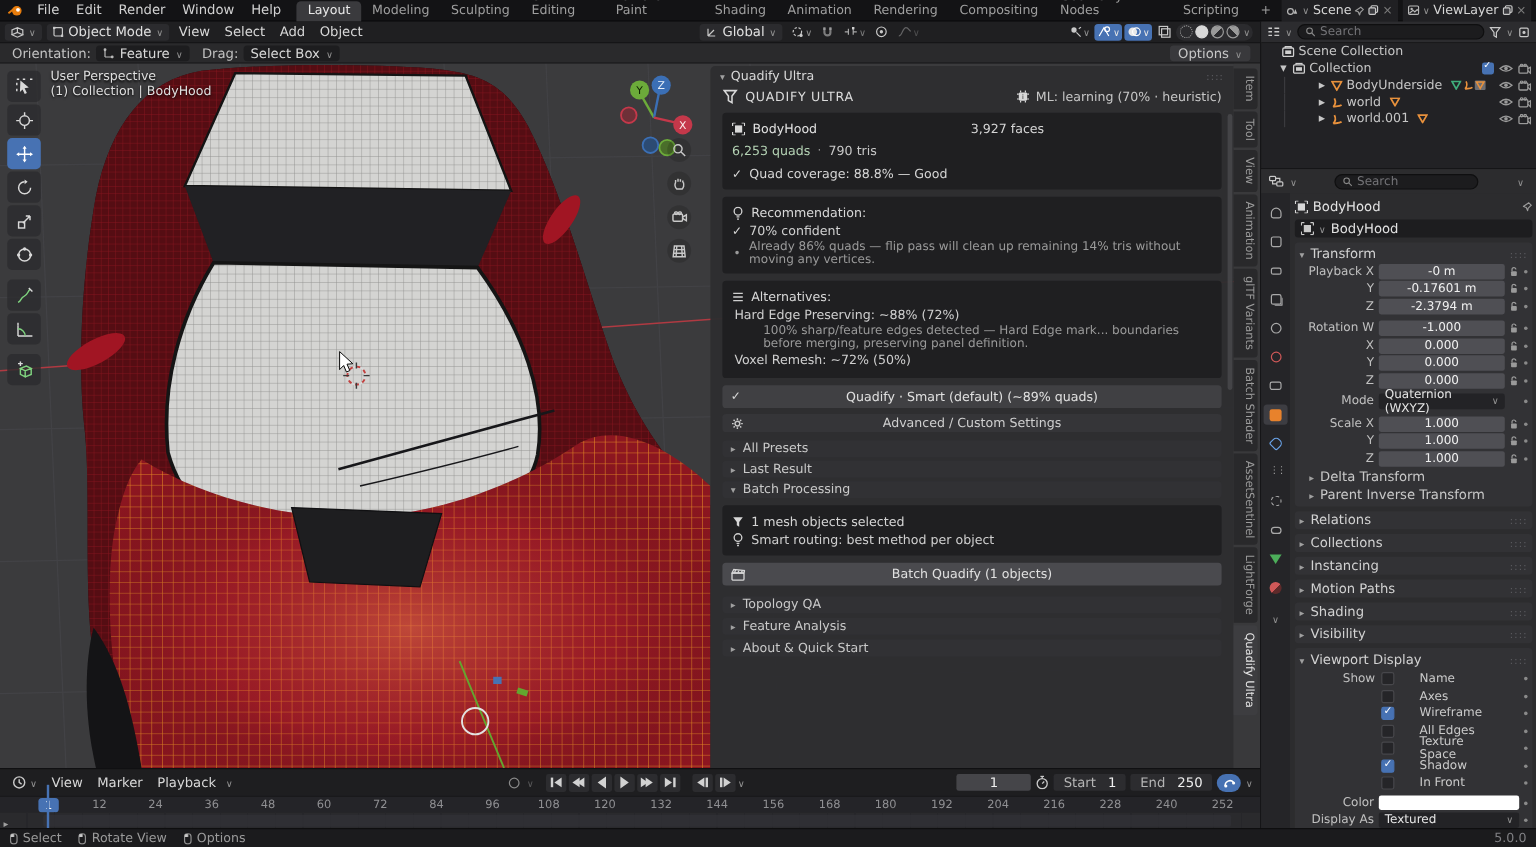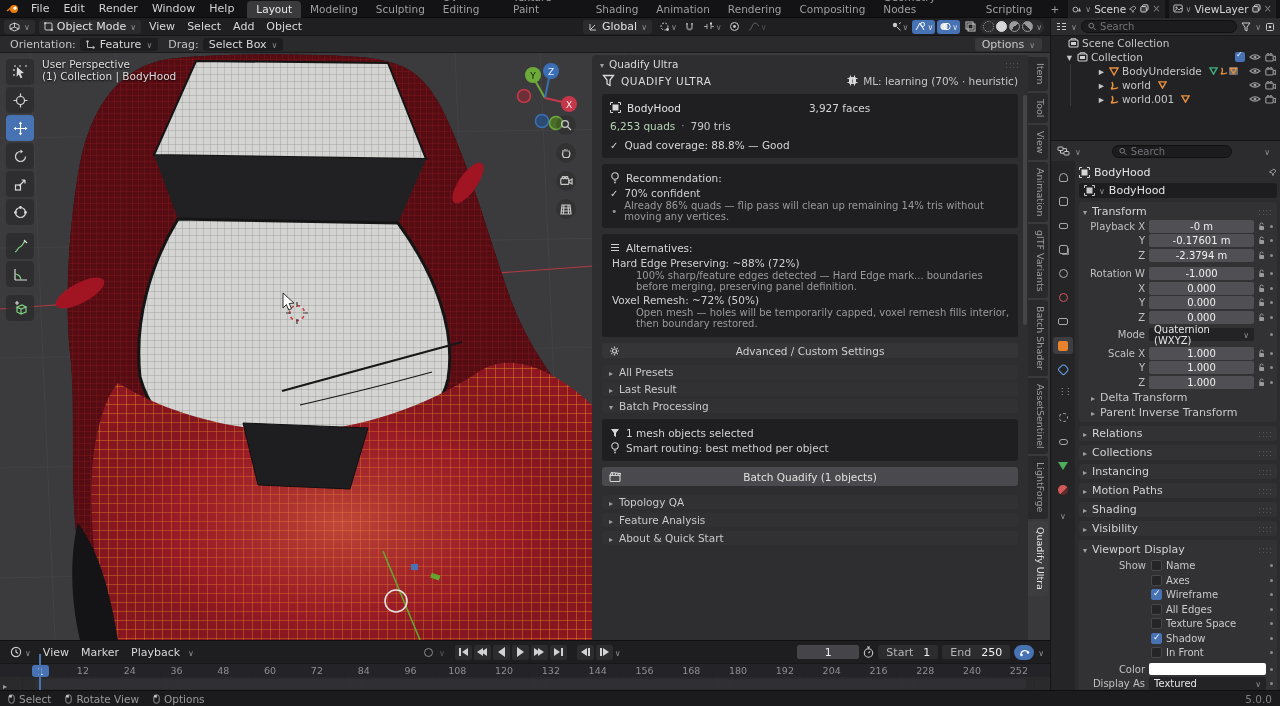--- a/index.html
+++ b/index.html
@@ -125,21 +125,21 @@
   .pname-field { background:#1d1d1f; border-radius:3px; height:15px; display:flex; align-items:center; gap:4px; padding:0 5px; flex:1; color:#e2e2e2; }
   .ppanel { background:#323235; border-radius:3px; margin-top:4px; padding:2px 4px; }
   .ppanel-h { display:flex; align-items:center; gap:5px; height:15px; color:#d2d2d2; }
   .num-row { display:flex; align-items:center; gap:4px; height:14.5px; }
   .num-row .nlabel { width:62px; text-align:right; color:#c0c0c0; flex:none; font-size:10px; }
   .num-field { flex:1; background:#4f4f54; border-radius:2px; height:13px; display:flex; align-items:center; justify-content:center; color:#f0f0f0; font-size:10px; }
   .sel-field { flex:1; background:#232326; border-radius:2px; height:13px; display:flex; align-items:center; padding:0 5px; color:#e6e6e6; font-size:10px; }
   .sel-field .chev-d { margin-left:auto; }
   .lock svg { display:block; }
   .collapse-sub { display:flex; align-items:center; gap:5px; height:15px; color:#c8c8c8; padding-left:8px; }
-  .vd-check-row { display:flex; align-items:center; gap:4px; height:14.5px; padding-left:68px; }
+  .vd-check-row { display:flex; align-items:center; gap:21px; height:14.5px; padding-left:68px; }
   .vd-check-row .dotend { margin-left:auto; }
   .color-swatch { flex:1; height:12px; background:#fff; border-radius:2px; }
 
   
   #timeline { left:0; top:640px; width:1050px; height:50px; background:#1e1e20; border-top:1px solid #101012; }
   #tl-head { height:22px; display:flex; align-items:center; position:relative; }
   #tl-menus { display:flex; align-items:center; gap:2px; margin-left:6px; }
   #tl-play { position:absolute; left:420px; display:flex; align-items:center; gap:2px; }
   .pb-btn { height:15px; min-width:17px; background:#2c2c2f; border-radius:2px; display:flex; align-items:center; justify-content:center; gap:1px; }
   .tri-l { width:0; height:0; border-top:4px solid transparent; border-bottom:4px solid transparent; border-right:6px solid #d2d2d2; }
@@ -611,27 +611,28 @@
               </div>
               <div class="line" style="padding-left:26px;">
                 <span class="muted">100% sharp/feature edges detected — Hard Edge mark... boundaries before merging, preserving panel definition.</span>
               </div>
             </div>
 
             <div>
               <div class="line" style="padding-left:2px;">
                 <span style="color:#cfcfcf;">Voxel Remesh: ~72%   (50%)</span>
               </div>
-              <div class="line" style="padding-left:26px;">
-                <span class="muted">Open mesh — holes will be temporarily capped, voxel remesh fills interior, then boundary restored.</span>
-              </div>
             </div>
           </div>
       </div>
 
+      <div class="np-btn" id="btn-quadify">
+        <span class="licon ck"></span>
+        <span>Quadify  ·  Smart (default)  (~89% quads)</span>
+      </div>
       <div class="np-btn" id="btn-advanced">
         <span class="licon">
           <svg width="11" height="11" viewBox="0 0 11 11">
               <circle cx="5.5" cy="5.5" r="2" fill="none" stroke="#c9c9c9" stroke-width="1.2"></circle>
               <path d="M5.5,1 V2.4 M5.5,8.6 V10 M1,5.5 H2.4 M8.6,5.5 H10 M2.3,2.3 L3.3,3.3 M7.7,7.7 L8.7,8.7 M8.7,2.3 L7.7,3.3 M3.3,7.7 L2.3,8.7" stroke="#c9c9c9" stroke-width="1.2"></path>
             </svg>
         </span>
         <span>Advanced / Custom Settings</span>
       </div>
 

